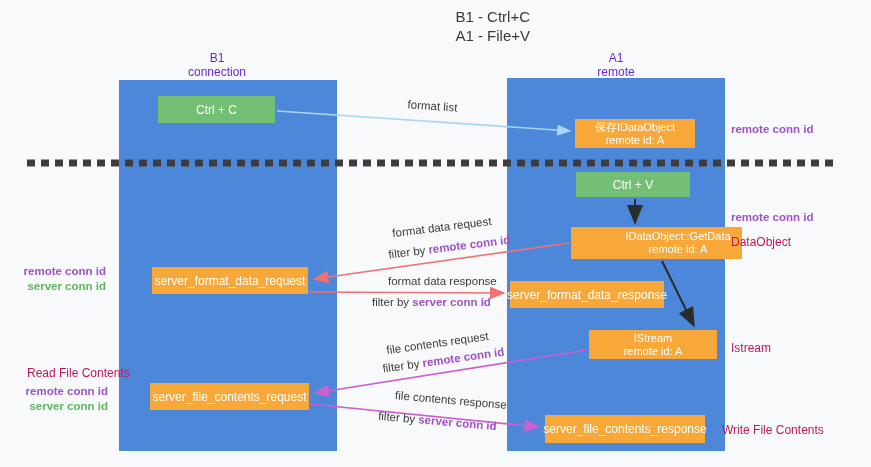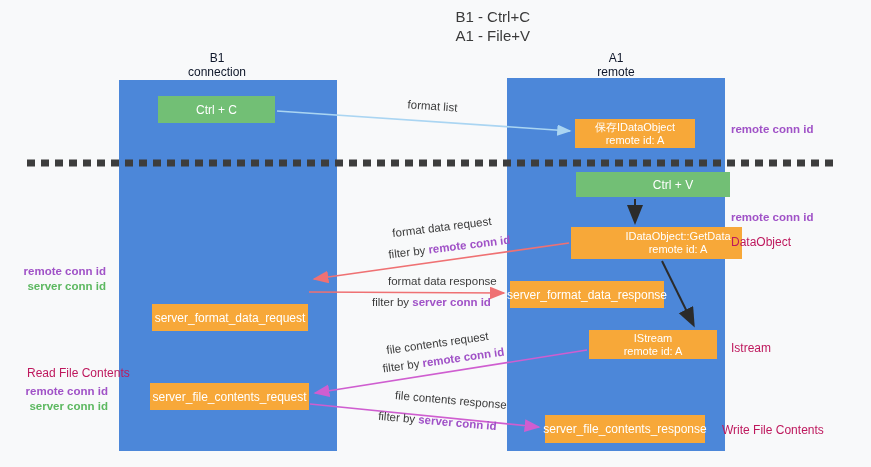--- a/index.html
+++ b/index.html
@@ -3,41 +3,41 @@
 <meta charset="utf-8">
 <style>
   html,body{margin:0;padding:0;}
   body{font-family:"Liberation Sans", sans-serif; background:#f8f9fa;}
   .canvas{position:relative;width:871px;height:467px;background:#f8f9fa;overflow:hidden;}
 
   .title{position:absolute;left:330px;top:7px;width:200px;text-align:right;
          font-size:15px;line-height:19px;color:#3a3a3a;}
 
   .col-header{position:absolute;width:140px;text-align:center;font-size:12px;
-              line-height:14px;color:#0f172a;}
+              line-height:14px;color:#6d28d9;}
   .col-header.left{left:147px;top:51px;}
   .col-header.right{left:546px;top:51px;}
 
   .lifeline{position:absolute;background:#4c87d9;z-index:1;}
   .lifeline.left{left:119px;top:80px;width:218px;height:371px;}
   .lifeline.right{left:507px;top:78px;width:218px;height:373px;}
 
   svg.overlay{position:absolute;left:0;top:0;z-index:2;}
 
   .box{position:absolute;z-index:3;display:flex;flex-direction:column;align-items:center;
        justify-content:center;color:#fff;text-align:center;font-size:12px;line-height:14px;}
   .box.green{background:#72bf75;}
   .box.orange{background:#f7a839;}
   .box.two-line{font-size:11px;line-height:13px;}
 
   .b-ctrl-c{left:158px;top:96px;width:117px;height:27px;}
   .b-save-ido{left:575px;top:119px;width:120px;height:29px;}
-  .b-ctrl-v{left:576px;top:172px;width:114px;height:25px;padding-left:40px;}
+  .b-ctrl-v{left:576px;top:172px;width:114px;height:25px;}
   .b-getdata{left:571px;top:227px;width:128px;height:32px;padding-left:43px;}
-  .b-fmt-req{left:152px;top:267px;width:156px;height:27px;margin-top:37px;}
+  .b-fmt-req{left:152px;top:267px;width:156px;height:27px;}
   .b-fmt-resp{left:510px;top:281px;width:154px;height:27px;}
   .b-istream{left:589px;top:330px;width:128px;height:29px;}
   .b-file-req{left:150px;top:383px;width:159px;height:27px;}
   .b-file-resp{left:545px;top:415px;width:160px;height:28px;}
 
   .note{position:absolute;z-index:4;font-size:11.5px;color:#3c3c3c;white-space:nowrap;}
   .note .purple{color:#a052c7;font-weight:bold;}
   .note.center{text-align:center;}
 
   .side-label{position:absolute;z-index:4;font-size:12px;color:#be185d;white-space:nowrap;}

